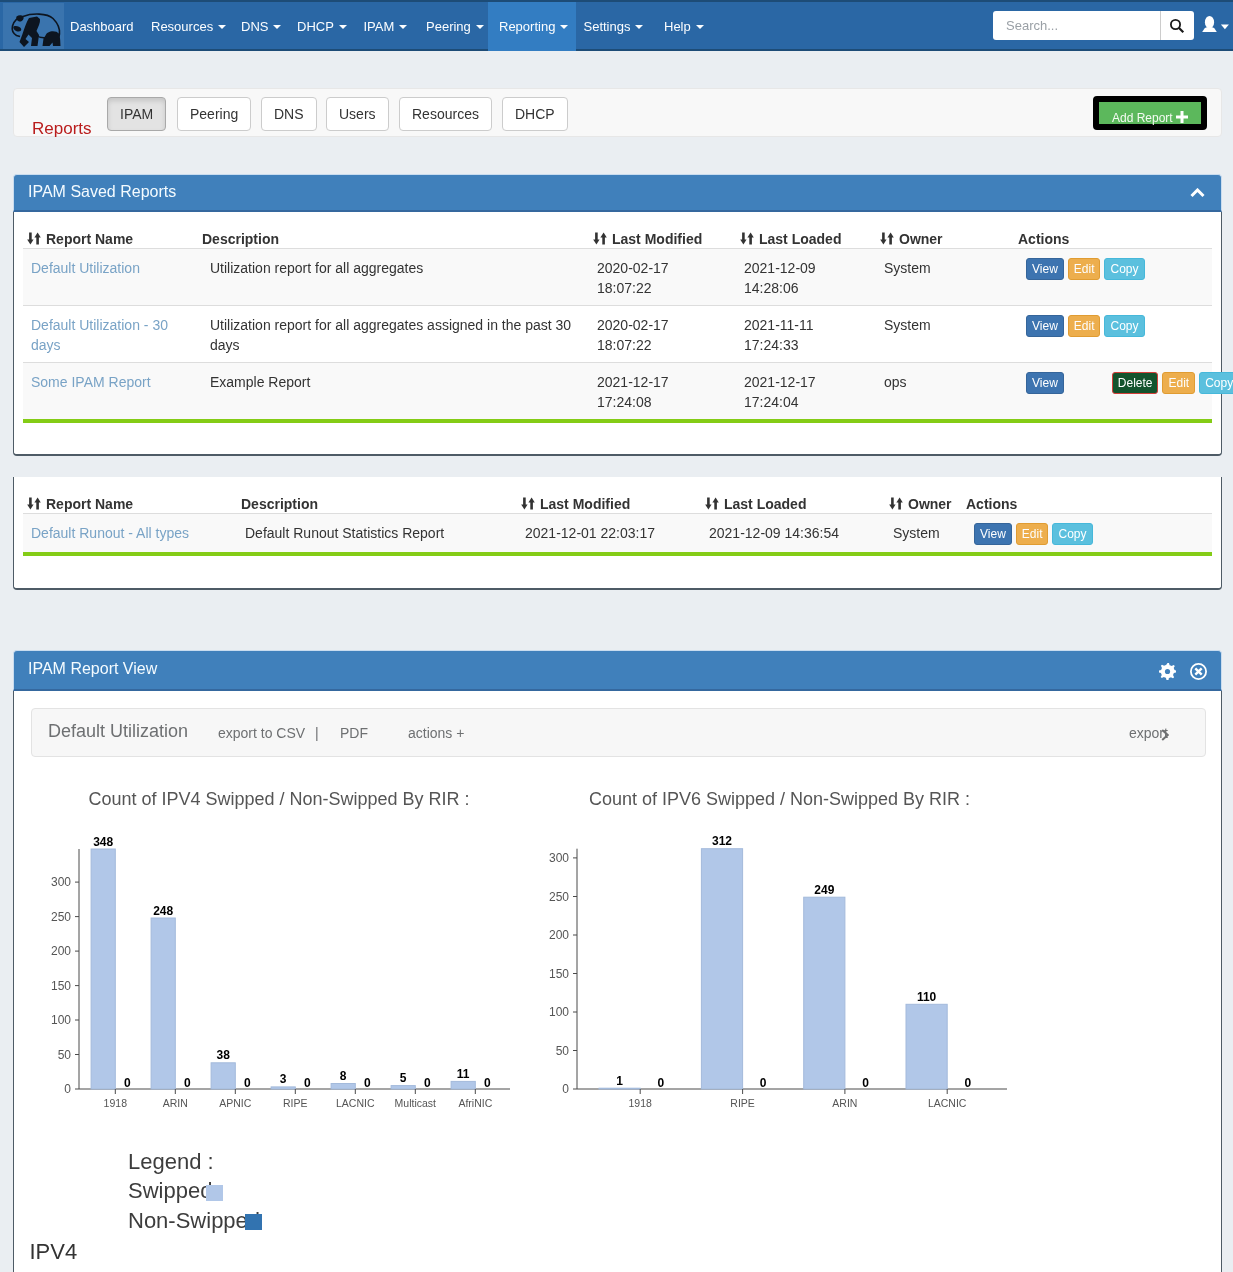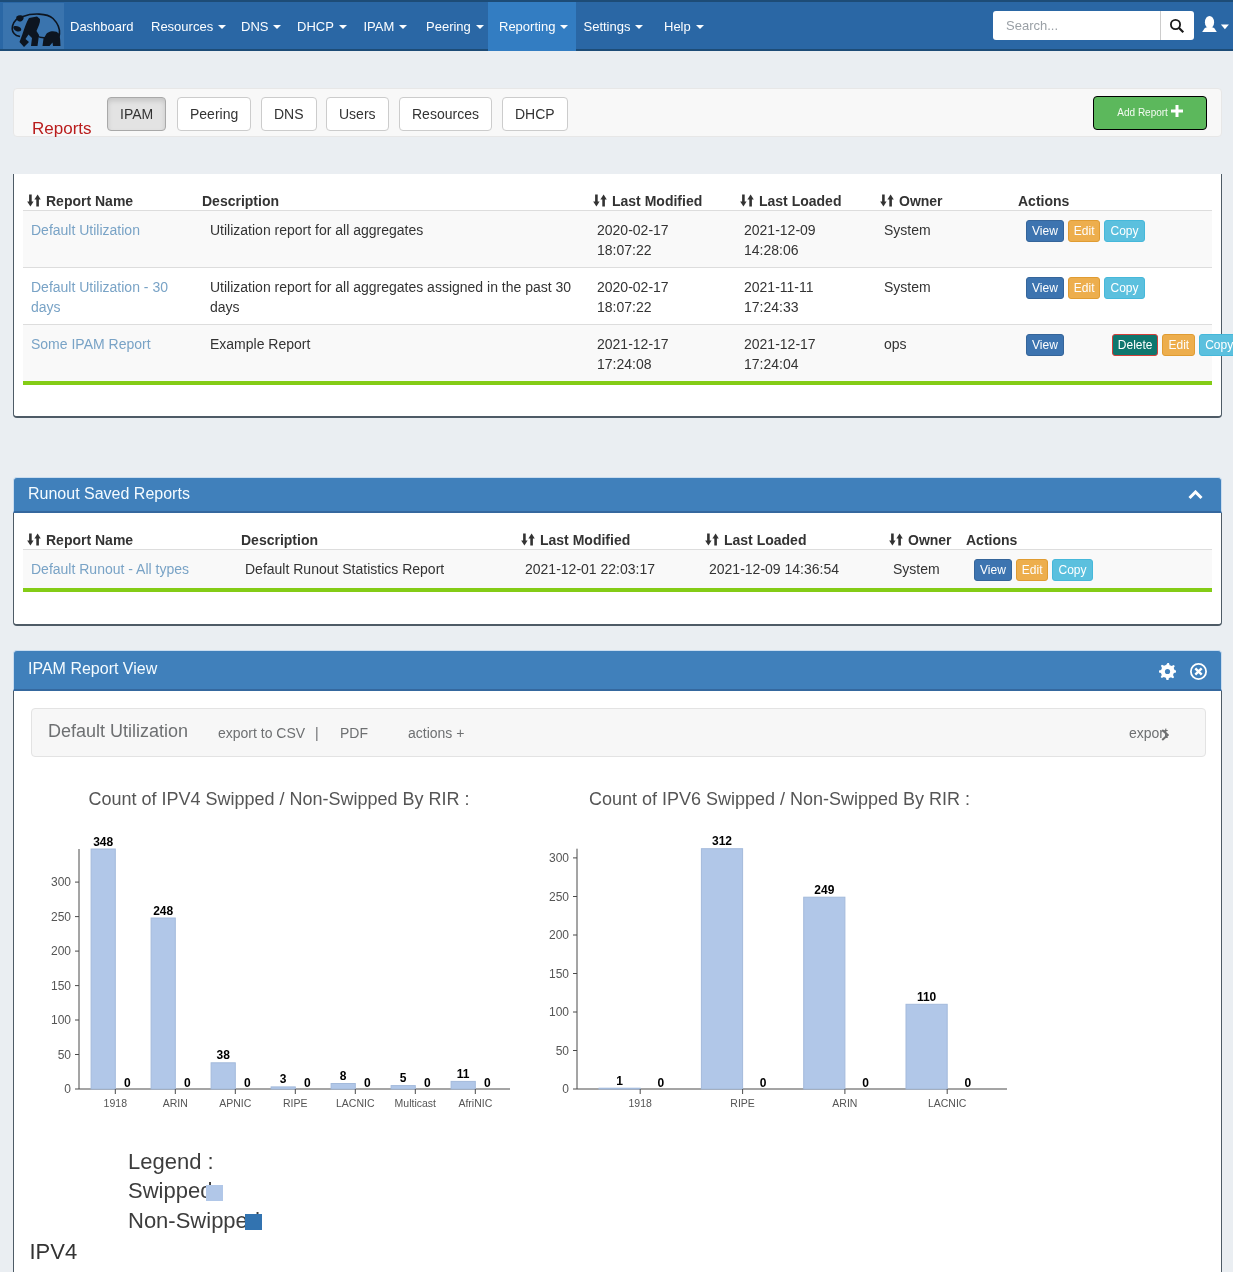--- a/index.html
+++ b/index.html
@@ -19,21 +19,21 @@
 #searchgrp .ph { position:absolute; left:13px; top:7px; font-size:13px; color:#9aa0a6; }
 #searchgrp .btn-sep { position:absolute; left:167px; top:0; width:1px; height:29px; background:#ccc; }
 #usericon { left:1200px; top:16px; }
 
 
 #toolbar { left:13px; top:88px; width:1209px; height:49px; background:#f8f8f8; border:1px solid #e7e7e7; border-radius:4px; }
 #toolbar .title { position:absolute; left:18px; top:30px; font-size:17px; color:#b91c1c; }
 .tbtn { position:absolute; top:8px; height:34px; line-height:32px; text-align:center; font-size:14px; color:#333;
   background:#fff; border:1px solid #ccc; border-radius:4px; padding:0 12px; }
 .tbtn.active { background:#e3e3e3; border-color:#a9a9a9; box-shadow:inset 0 3px 5px rgba(0,0,0,0.13); }
-#addreport { position:absolute; left:1079px; top:7px; width:114px; height:34px; line-height:32px; background:#5cb85c; border:1px solid #000000; border-radius:4px; color:#f4fbf2; font-size:10px; text-align:center; }
+#addreport { position:absolute; left:1079px; top:7px; width:114px; height:34px; line-height:32px; background:#5cb85c; border:6px solid #000000; border-radius:4px; color:#f4fbf2; font-size:12px; text-align:center; }
 
 
 .panel { position:absolute; left:13px; width:1209px; }
 .phead { position:relative; background:#4080bb; border:1px solid #c9dcef; border-bottom:2px solid #35689e; border-radius:4px 4px 0 0; color:#f4fbff; font-size:16px; }
 .phead .t { position:absolute; left:14px; }
 .pbody { position:relative; background:#fff; border:1px solid #4e5b66; border-top:none; border-bottom-width:2px; border-radius:0 0 4px 4px; }
 
 
 table.rpt { border-collapse:collapse; table-layout:fixed; position:absolute; font-size:14px; color:#333; }
 table.rpt th { text-align:left; font-weight:bold; padding:0 8px 1px 4px; height:22px; line-height:16px; vertical-align:bottom; white-space:nowrap; }
@@ -41,21 +41,21 @@
 table.rpt tr.odd td { background:#f9f9f9; }
 table.rpt .lastrow td { border-bottom:4px solid #84cc16; }
 a.rlink { color:#79a3c6; text-decoration:none; }
 .sorti { display:inline-block; width:14px; height:13px; margin-right:5px; vertical-align:-1px; }
 .abtn { display:inline-block; height:22px; line-height:20px; padding:0 5px; border-radius:3px; color:#fff; font-size:12px; border:1px solid transparent; }
 td.act { white-space:nowrap; }
 .abtn + .abtn { margin-left:4px; }
 .abtn.v { background:#3d74b0; border-color:#35659a; }
 .abtn.e { background:#edae4d; border-color:#e09c32; color:#fdfdfd; }
 .abtn.c { background:#5bc0de; border-color:#46b8da; }
-.abtn.d { background:#0f766e; border-color:#d43f3a;margin-left:48px; }
+.abtn.d { background:#14532d; border-color:#d43f3a;margin-left:48px; }
 
 
 #subbar { position:absolute; left:17px; top:17px; width:1175px; height:49px; background:#f7f7f7; border:1px solid #e3e3e3; border-radius:4px; color:#6e7072; }
 #subbar span { position:absolute; top:16px; font-size:14px; color:#6e7072; }
 #subbar .big { top:12px; font-size:18px; }
 
 
 .lgtext { position:absolute; font-size:22px; color:#3d3d3d; line-height:20px; }
 .lgsq { position:absolute; width:17px; height:16px; }
 </style>
@@ -111,20 +111,26 @@
   <span class="tbtn" style="left:247px">DNS</span>
   <span class="tbtn" style="left:312px">Users</span>
   <span class="tbtn" style="left:385px">Resources</span>
   <span class="tbtn" style="left:488px">DHCP</span>
   <span id="addreport">Add Report <svg width="12" height="12" viewBox="0 0 12 12" style="vertical-align:-1px">
         <path d="M4.5 0 h3 v4.5 H12 v3 H7.5 V12 h-3 V7.5 H0 v-3 h4.5 Z" fill="#fff"></path>
       </svg></span>
 </div>
 
 <div class="panel" style="top:174px">
+  <div class="phead" style="height:38px">
+      <span class="t" style="top:8px">IPAM Saved Reports</span>
+    <svg style="position:absolute;right:16px;top:13px" width="15" height="10" viewBox="0 0 15 10">
+        <path d="M1.5 8 L7.5 2 L13.5 8" fill="none" stroke="#fff" stroke-width="3"></path>
+      </svg>
+  </div>
   <div class="pbody" style="height:244px">
     <table class="rpt" style="left:9px; top:14px; width:1189px">
       <colgroup>
           <col style="width:179px">
           <col style="width:387px">
           <col style="width:147px">
           <col style="width:140px">
           <col style="width:142px">
           <col>
         </colgroup>
@@ -188,26 +194,20 @@
         <td>2021-12-17<br>17:24:04</td>
         <td>ops</td>
         <td class="act"><span class="abtn v">View</span><span class="abtn d">Delete</span><span class="abtn e">Edit</span><span class="abtn c">Copy</span></td>
       </tr>
     </tbody>
       </table>
   </div>
 </div>
 
 <div class="panel" style="top:477px">
-  <div class="phead" style="height:36px">
-      <span class="t" style="top:7px">Runout Saved Reports</span>
-    <svg style="position:absolute;right:18px;top:12px" width="15" height="10" viewBox="0 0 15 10">
-        <path d="M1.5 8 L7.5 2 L13.5 8" fill="none" stroke="#fff" stroke-width="3"></path>
-      </svg>
-  </div>
   <div class="pbody" style="height:113px">
     <table class="rpt" style="left:9px; top:14px; width:1189px">
       <colgroup>
           <col style="width:214px">
           <col style="width:280px">
           <col style="width:184px">
           <col style="width:184px">
           <col style="width:81px">
           <col>
         </colgroup>

